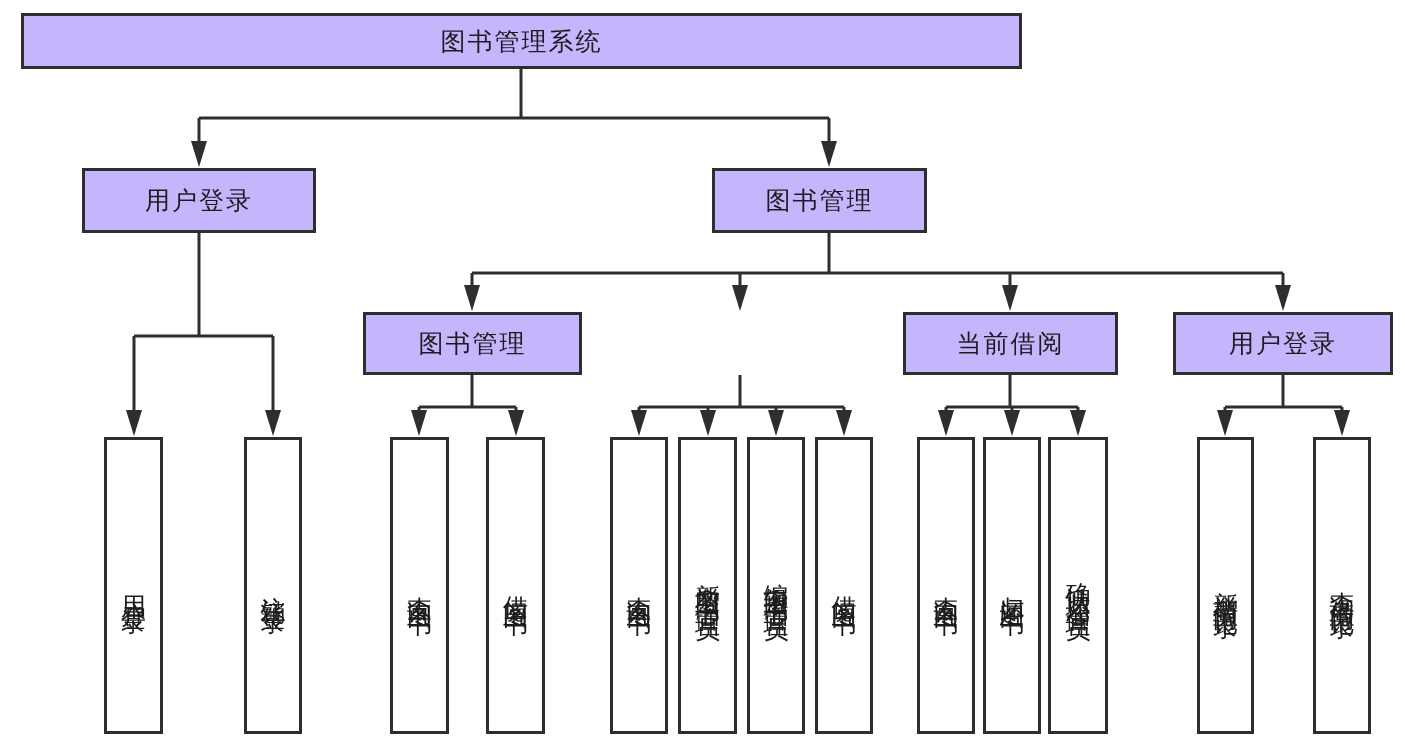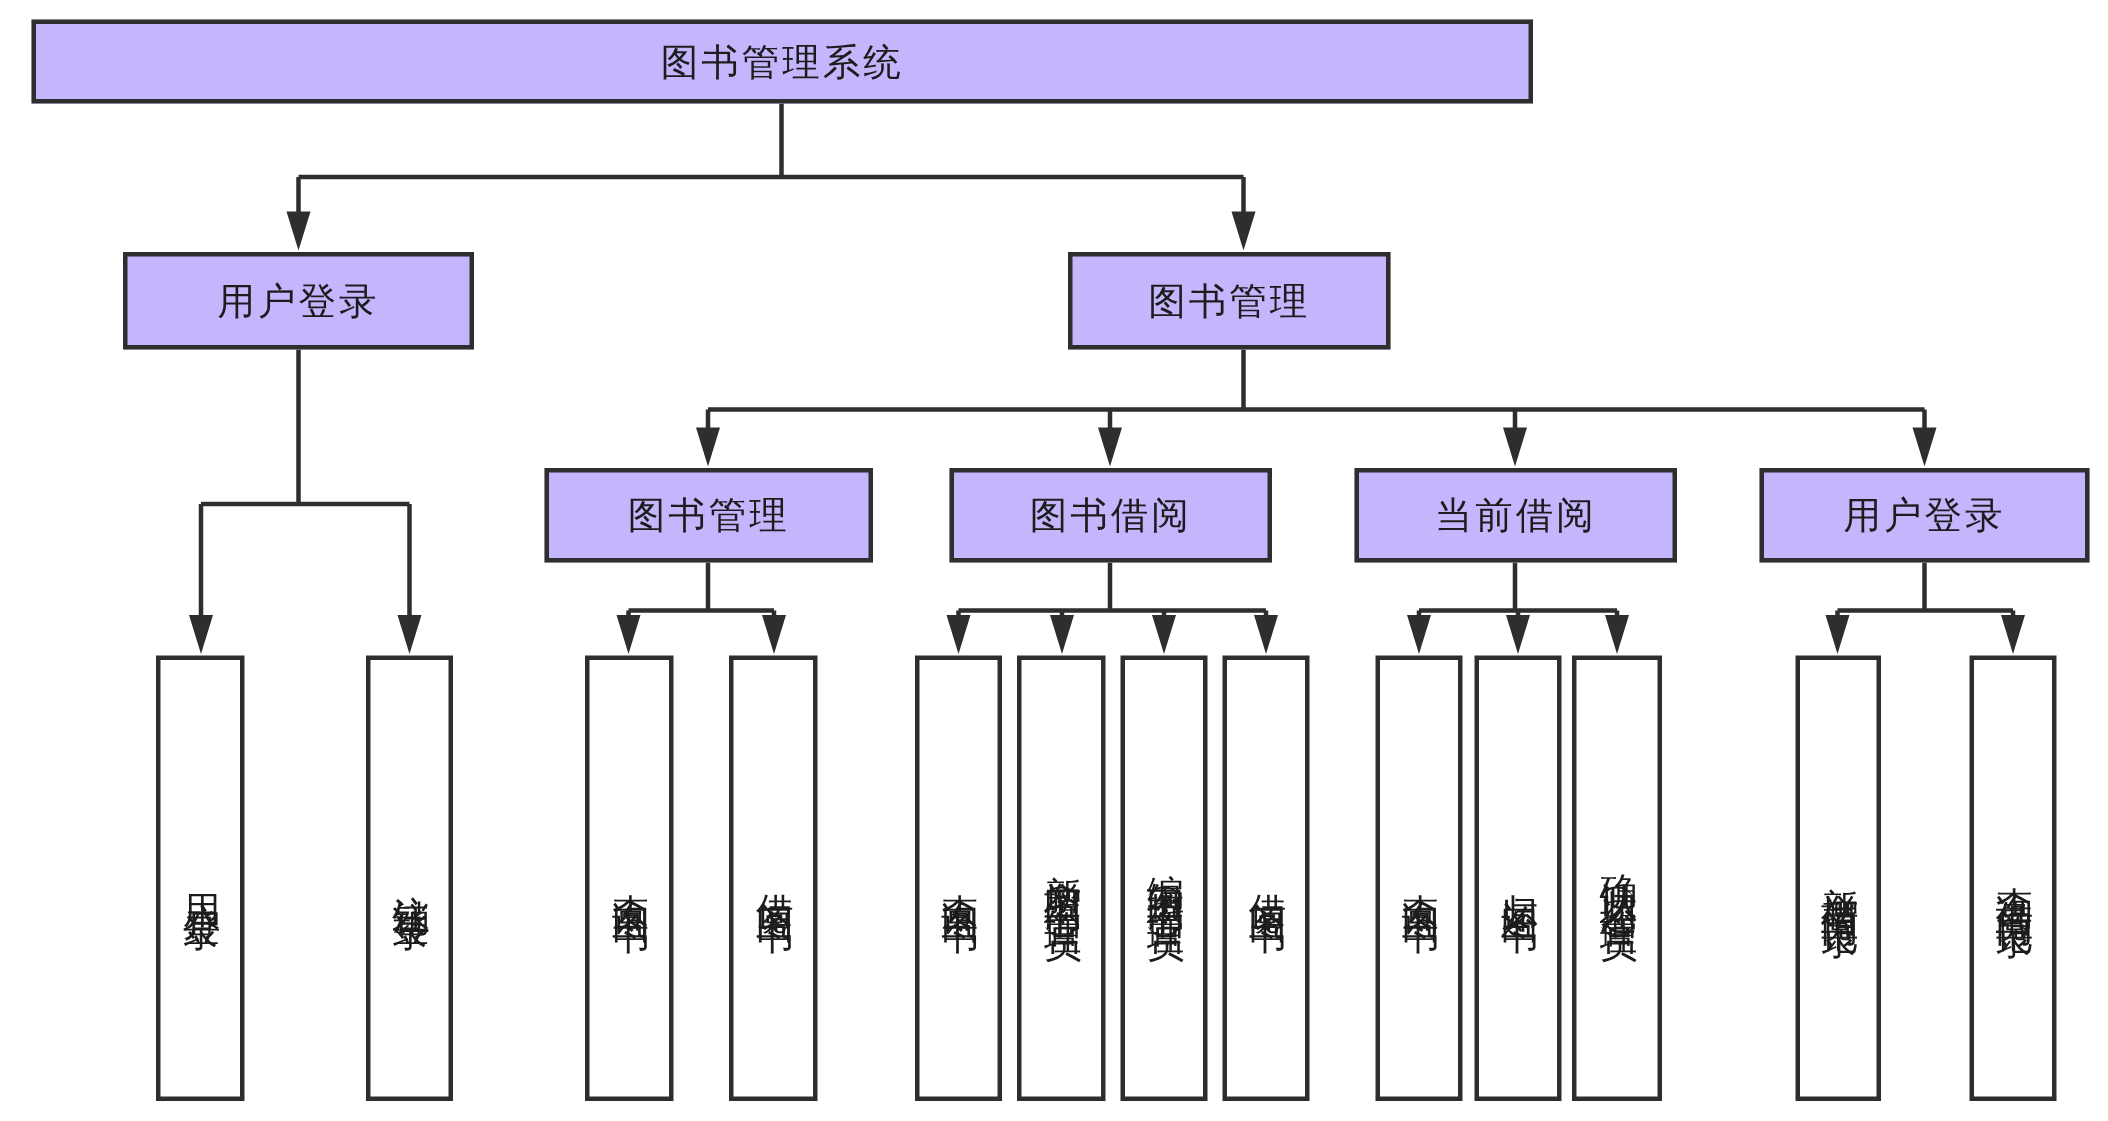--- a/index.html
+++ b/index.html
@@ -94,21 +94,20 @@
       <polygon points="1334,410 1350,410 1342,436"></polygon>
     </g>
   </svg>
 
   <div class="node" style="left:21px;top:13px;width:1001px;height:56px;">图书管理系统</div>
 
   <div class="node" style="left:82px;top:168px;width:234px;height:65px;">用户登录</div>
   <div class="node" style="left:712px;top:168px;width:215px;height:65px;">图书管理</div>
 
   <div class="node" style="left:363px;top:312px;width:219px;height:63px;">图书管理</div>
-  <div class="node" style="left:633px;top:312px;width:215px;height:63px;">图书借阅</div>
   <div class="node" style="left:903px;top:312px;width:215px;height:63px;">当前借阅</div>
   <div class="node" style="left:1173px;top:312px;width:220px;height:63px;">用户登录</div>
 
   <div class="leaf" style="left:104px;width:59px;">用户登录</div>
   <div class="leaf" style="left:244px;width:58px;">注销登录</div>
 
   <div class="leaf" style="left:390px;width:59px;">查询图书</div>
   <div class="leaf" style="left:486px;width:59px;">借阅图书</div>
 
   <div class="leaf" style="left:610px;width:58px;">查询图书</div>

